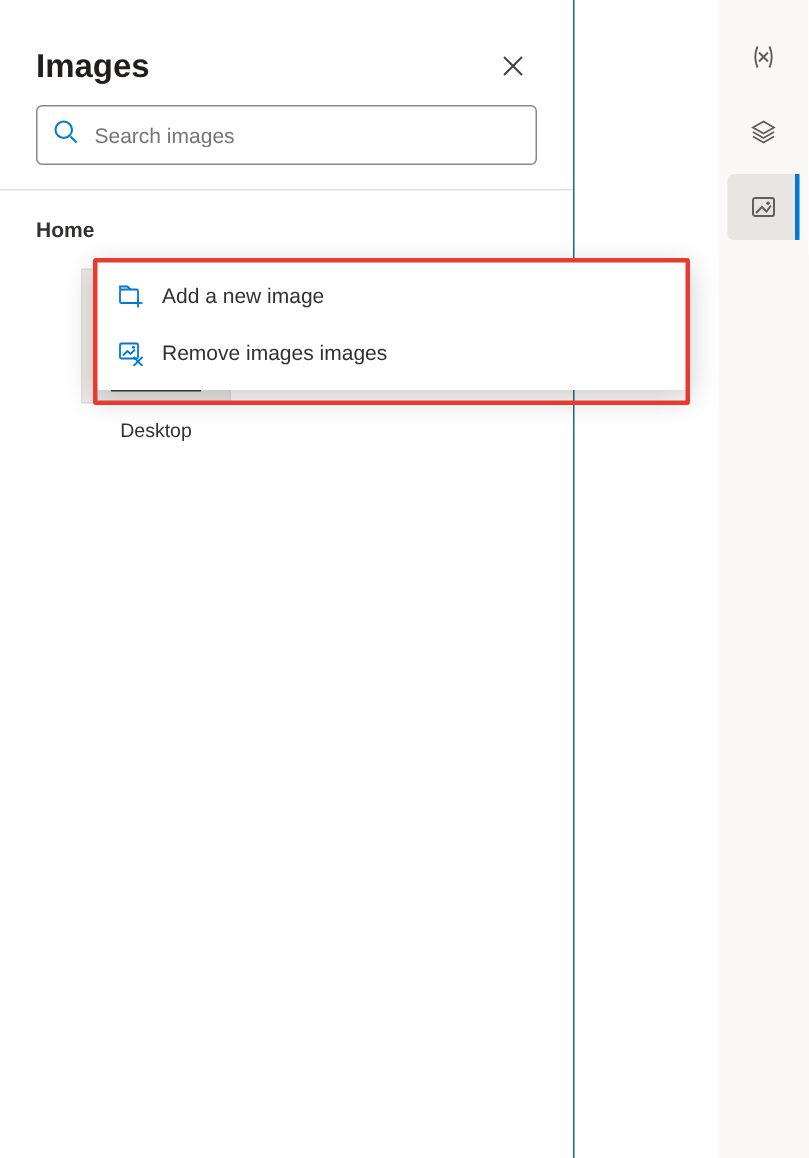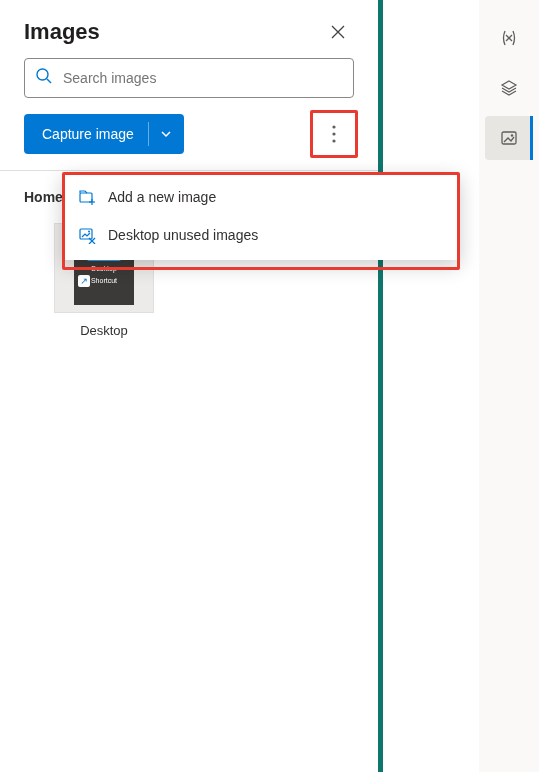--- a/index.html
+++ b/index.html
@@ -11,22 +11,22 @@
       overflow: hidden;
       position: relative;
       color: #323130;
     }
     .main-column {
       position: absolute;
       left: 0;
       top: 0;
       width: 383px;
       height: 100%;
-      border-right: 5px solid #0f766e;
-      padding: 12px 0 0 0;
+      border-right: 1px solid #0f766e;
+      padding: 24px 0 0 0;
     }
     .header-row {
       display: flex;
       align-items: center;
       justify-content: space-between;
       padding: 4px 24px 10px 24px;
     }
     .title {
       font-size: 22px;
       font-weight: 600;
@@ -250,38 +250,20 @@
       <span class="search-icon">
         <svg width="18" height="18" viewBox="0 0 18 18">
             <circle cx="7.5" cy="7.5" r="5.5" stroke="currentColor" stroke-width="1.4" fill="none"></circle>
             <line x1="12" y1="12" x2="16" y2="16" stroke="currentColor" stroke-width="1.4"></line>
           </svg>
       </span>
       <input type="text" placeholder="Search images" style="">
     </div>
   </div>
 
-  <div class="action-row">
-    <div class="capture-btn">
-      <div class="capture-main">Capture image</div>
-      <div class="capture-split">
-        <svg width="12" height="12" viewBox="0 0 12 12">
-            <path d="M2 4 L6 8 L10 4" stroke="#fff" stroke-width="1.5" fill="none"></path>
-          </svg>
-      </div>
-    </div>
-    <div class="more-btn">
-      <svg width="4" height="18" viewBox="0 0 4 18">
-          <circle cx="2" cy="2" r="1.6" fill="currentColor"></circle>
-          <circle cx="2" cy="9" r="1.6" fill="currentColor"></circle>
-          <circle cx="2" cy="16" r="1.6" fill="currentColor"></circle>
-        </svg>
-    </div>
-    <div class="more-highlight"></div>
-  </div>
 
   <div class="content-area">
     <div class="breadcrumb">Home</div>
     <div class="thumb-grid">
       <div class="thumb-item">
         <div class="thumb-box">
           <div class="thumb-inner">
             <div class="folder-glyph">
               <div class="folder-back"></div>
               <div class="folder-front"></div>
@@ -312,21 +294,21 @@
   <div class="dropdown-item">
     <span class="dd-icon">
       <svg width="18" height="18" viewBox="0 0 18 18">
           <rect x="2" y="3" width="12" height="10" rx="1" stroke="currentColor" stroke-width="1.2" fill="none"></rect>
           <path d="M4 11 L7 8 L9 10 L12 7" stroke="currentColor" stroke-width="1.2" fill="none"></path>
           <circle cx="11" cy="5.5" r="1" fill="currentColor"></circle>
           <line x1="11" y1="12" x2="17" y2="18" stroke="currentColor" stroke-width="1.2"></line>
           <line x1="17" y1="12" x2="11" y2="18" stroke="currentColor" stroke-width="1.2"></line>
         </svg>
     </span>
-    <span>Desktop unused images</span>
+    <span>Remove images images</span>
   </div>
 </div>
 <div class="dropdown-highlight"></div>
 
 <div class="right-rail">
   <div class="rail-btn">
     <svg width="20" height="20" viewBox="0 0 20 20">
         <path d="M6 3 Q3 10 6 17 M14 3 Q17 10 14 17" stroke="currentColor" stroke-width="1.3" fill="none"></path>
         <path d="M7 7 L13 13 M13 7 L7 13" stroke="currentColor" stroke-width="1.3"></path>
       </svg>

